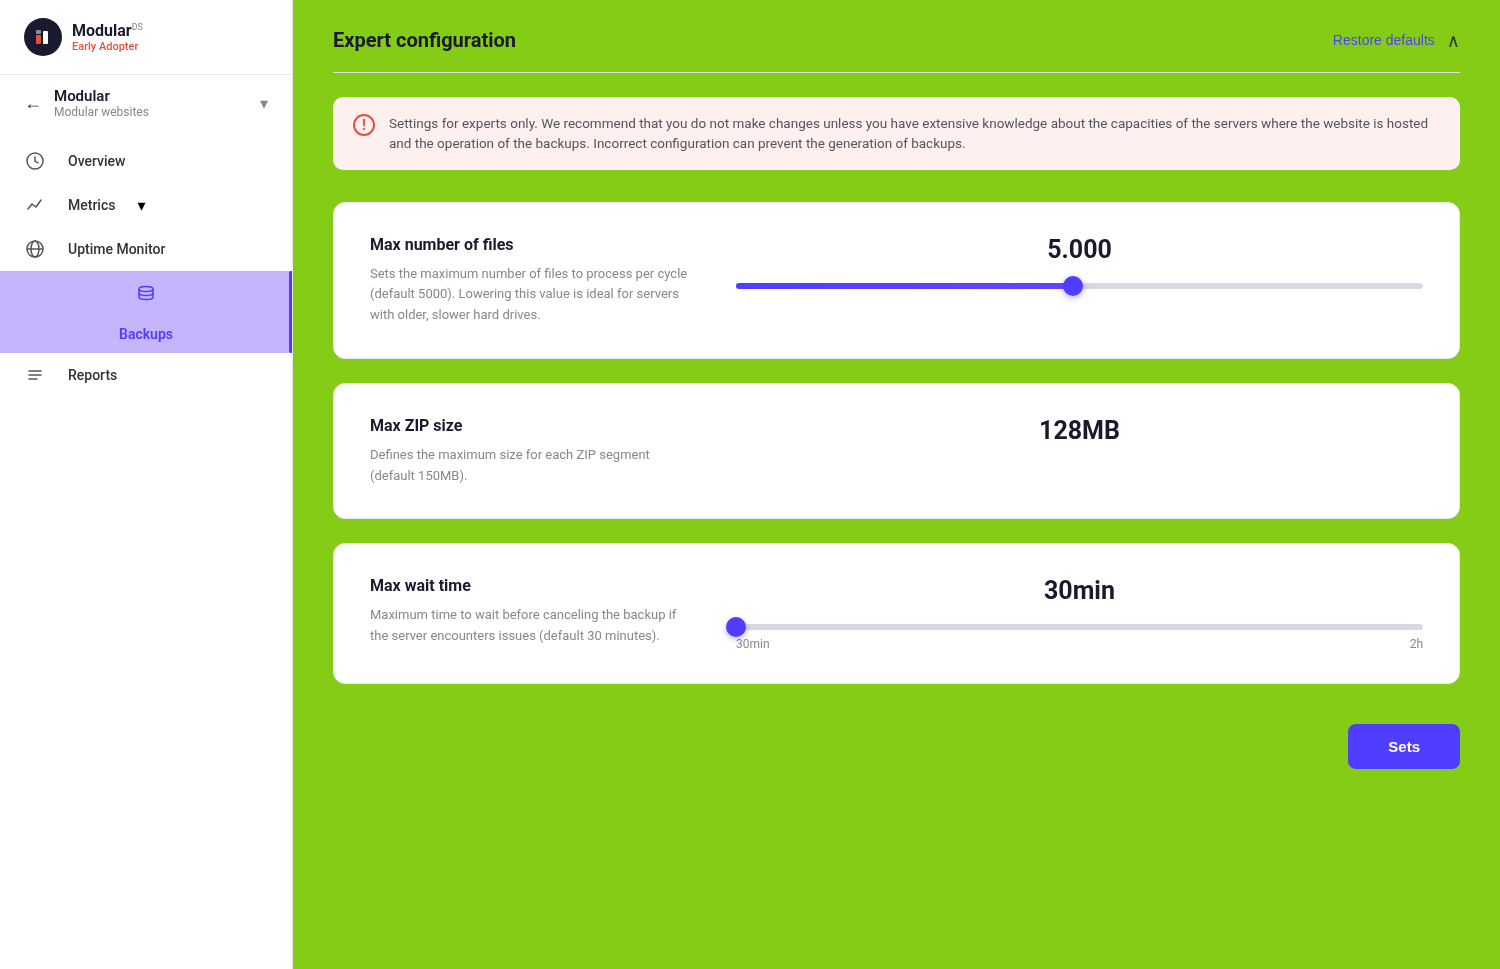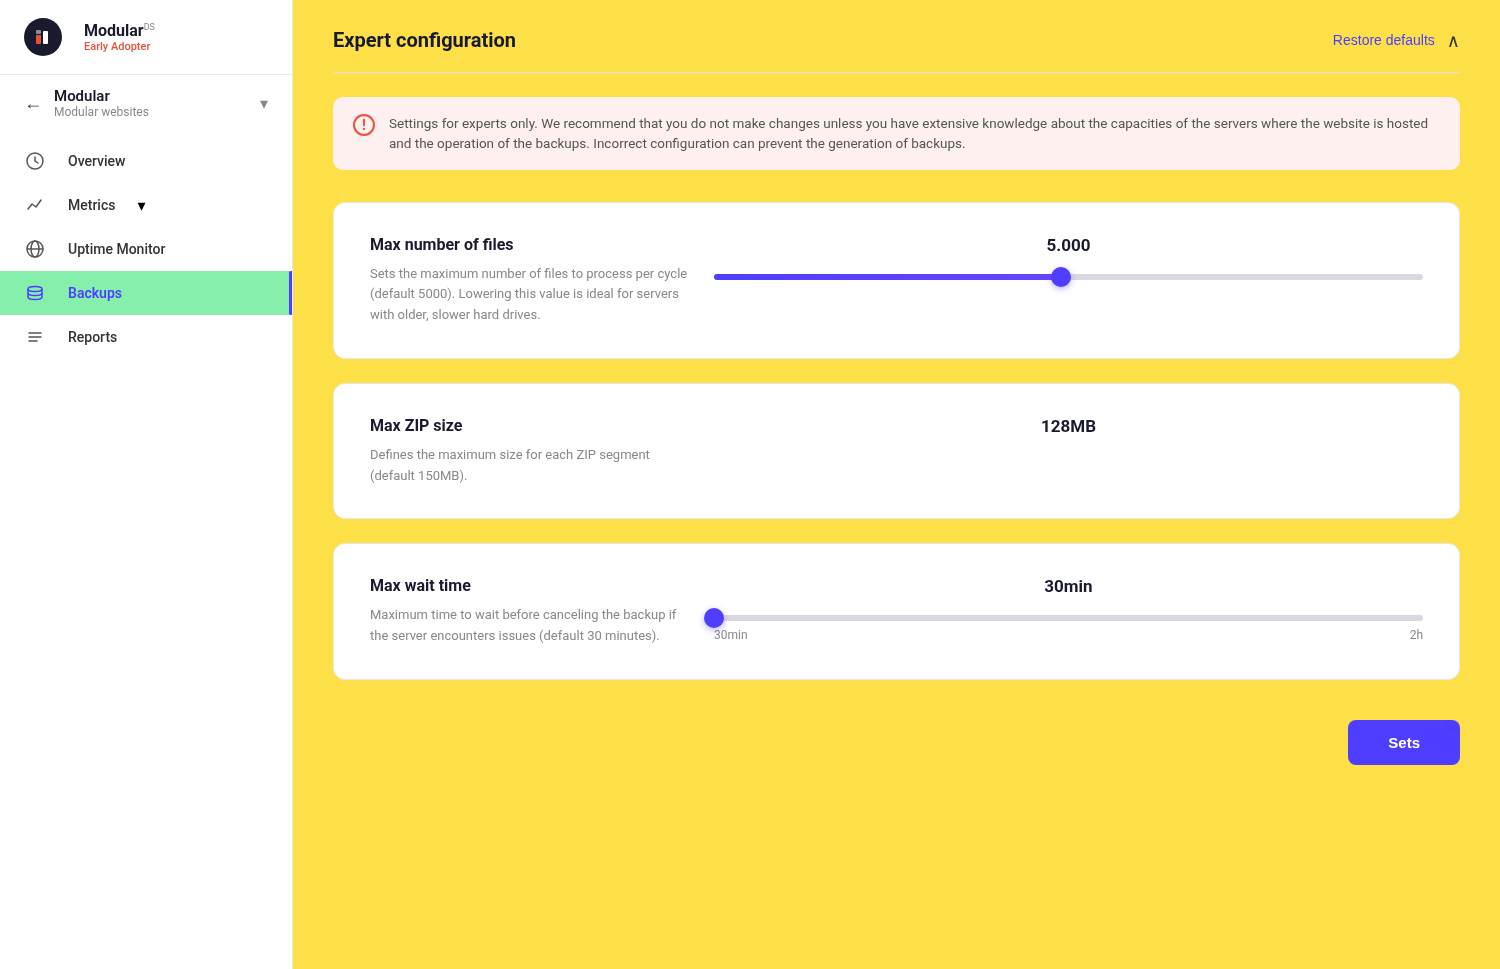--- a/index.html
+++ b/index.html
@@ -21,21 +21,21 @@
       display: flex;
       flex-direction: column;
       height: 100%;
     }
 
     .logo-area {
       display: flex;
       align-items: center;
       padding: 18px 24px;
       border-bottom: 1px solid #e8e8ec;
-      gap: 22px;
+      gap: 10px;
     }
 
     .logo-icon {
       width: 38px;
       height: 38px;
       background: #1a1a2e;
       border-radius: 50%;
       display: flex;
       align-items: center;
       justify-content: center;
@@ -113,21 +113,22 @@
     .nav-menu-item {
       display: flex;
       align-items: center;
       padding: 11px 24px;
       gap: 22px;
       cursor: pointer;
       position: relative;
     }
 
     .nav-menu-item.active {
-      background: #86efac;
+      background: #c4b5fd;
+      flex-direction: column;
     }
 
     .nav-menu-item.active::after {
       content: '';
       position: absolute;
       right: 0;
       top: 0;
       bottom: 0;
       width: 3px;
       background: #4f3eff;
@@ -154,21 +155,21 @@
     }
 
     .nav-menu-item.active .menu-label {
       color: #4f3eff;
       font-weight: 600;
     }
 
     
     .main-content {
       flex: 1;
-      background: #fde047;
+      background: #84cc16;
       overflow-y: auto;
       padding: 0 40px 60px 40px;
     }
 
     .section-header {
       display: flex;
       align-items: center;
       justify-content: space-between;
       padding: 28px 0 20px 0;
       border-bottom: 1px solid #e0e0e0;
@@ -231,21 +232,21 @@
     }
 
     
     .config-section {
       background: #ffffff;
       border-radius: 12px;
       padding: 32px 36px;
       margin-bottom: 24px;
       display: flex;
       align-items: flex-start;
-      gap: 24px;
+      gap: 46px;
       border: 1px solid #e8e8ec;
     }
 
     .config-info {
       flex: 0 0 320px;
     }
 
     .config-name {
       font-size: 16px;
       font-weight: 700;
@@ -260,21 +261,21 @@
     }
 
     .config-control {
       flex: 1;
       display: flex;
       flex-direction: column;
       align-items: flex-start;
     }
 
     .slider-value {
-      font-size: 17px;
+      font-size: 25px;
       font-weight: 700;
       color: #1a1a2e;
       margin-bottom: 12px;
       align-self: center;
     }
 
     .slider-container {
       width: 100%;
       position: relative;
     }

